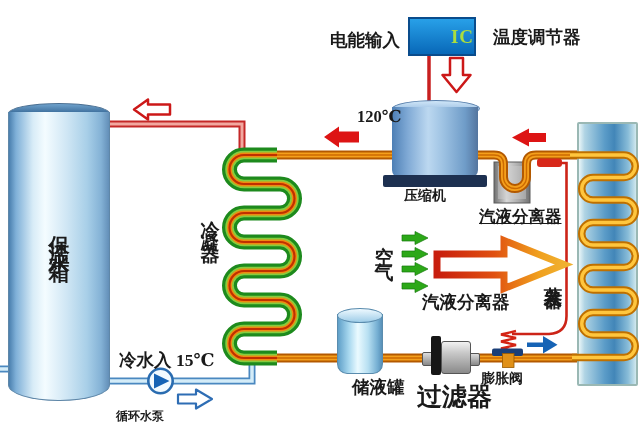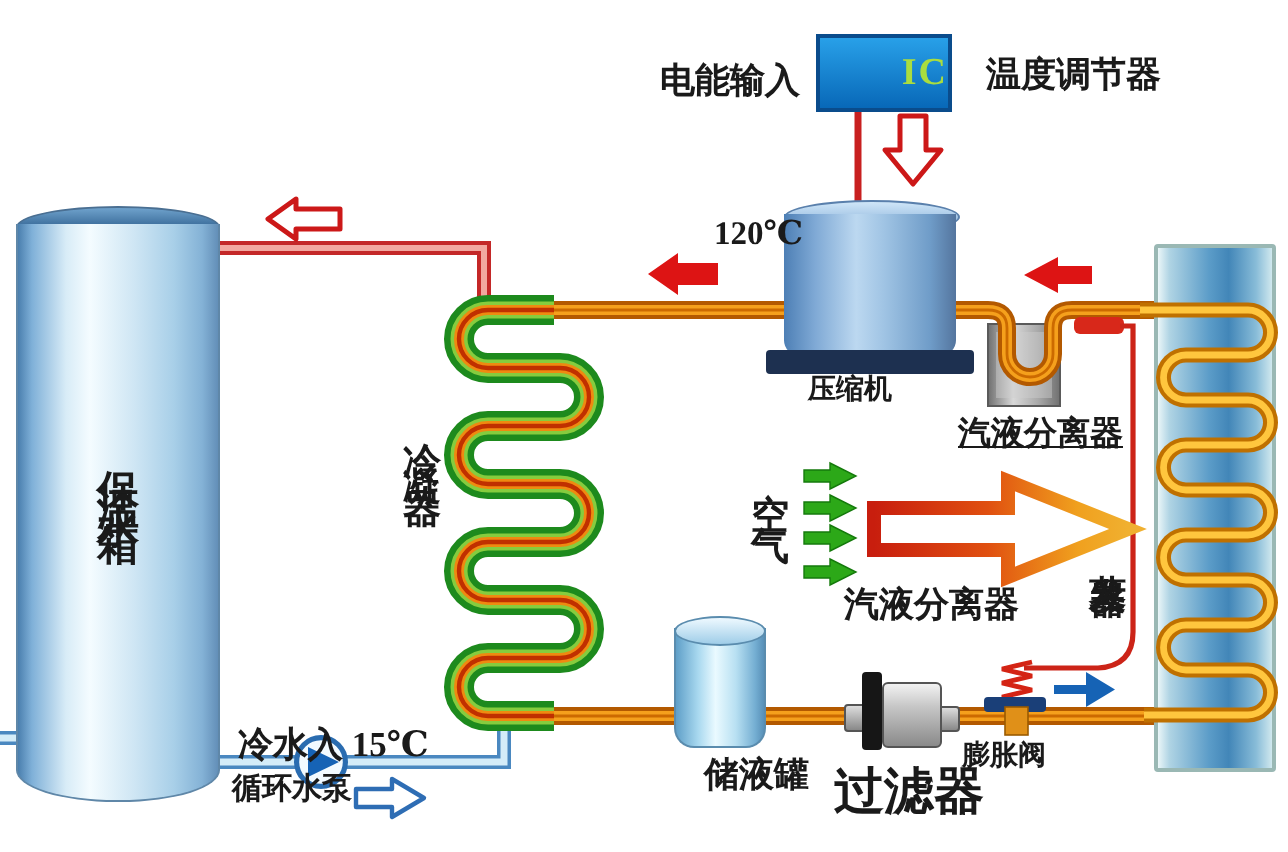--- a/index.html
+++ b/index.html
@@ -190,19 +190,19 @@
   <div class="lbl" style="left:493px;top:28px;font-size:17.5px;">温度调节器</div>
   <div class="lbl" style="left:330px;top:31px;font-size:17.5px;">电能输入</div>
   <div class="lbl" style="left:341px;top:108px;font-size:16.5px;margin-left:16px;">120℃</div>
   <div class="lbl" style="left:404px;top:189px;font-size:14px;">压缩机</div>
   <div class="lbl" style="left:479px;top:208px;font-size:16.5px;text-decoration:underline;">汽液分离器</div>
   <div class="lbl vert" style="left:48px;top:218px;font-size:21px;letter-spacing:9px;">保温水箱</div>
   <div class="lbl vert" style="left:200px;top:206px;font-size:19px;letter-spacing:12px;">冷凝器</div>
   <div class="lbl vert" style="left:542px;top:272px;font-size:18.5px;letter-spacing:2px;">蒸发器</div>
   <div class="lbl vert" style="left:374px;top:231px;font-size:19px;letter-spacing:17px;">空气</div>
   <div class="lbl" style="left:422px;top:293px;font-size:17.5px;">汽液分离器</div>
-  <div class="lbl" style="left:119px;top:351px;font-size:17.5px;margin-top:12px;">冷水入 15℃</div>
-  <div class="lbl" style="left:116px;top:388px;font-size:15px;">循环水泵</div>
+  <div class="lbl" style="left:119px;top:351px;font-size:17.5px;">冷水入 15℃</div>
+  <div class="lbl" style="left:116px;top:410px;font-size:12px;">循环水泵</div>
   <div class="lbl" style="left:336px;top:378px;font-size:17.5px;margin-left:16px;">储液罐</div>
   <div class="lbl" style="left:417px;top:384px;font-size:25px;">过滤器</div>
   <div class="lbl" style="left:481px;top:372px;font-size:14px;">膨胀阀</div>
 
 </div>
 
 </body></html>

